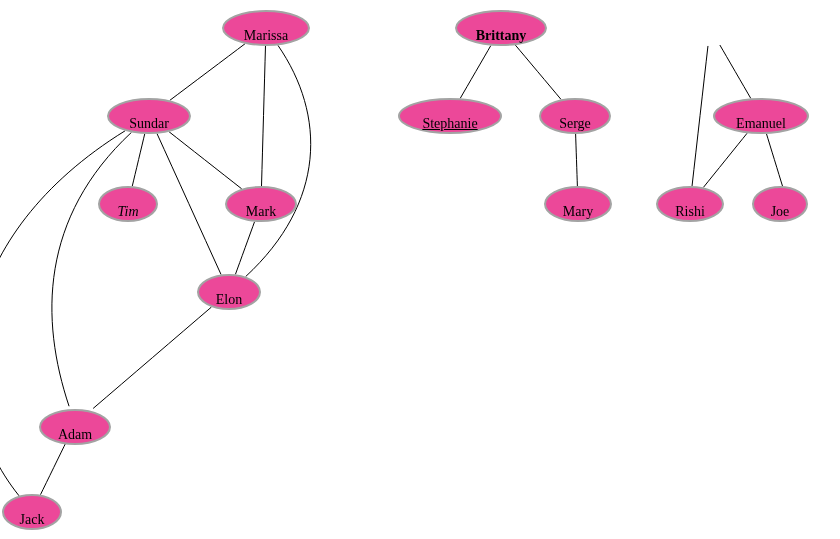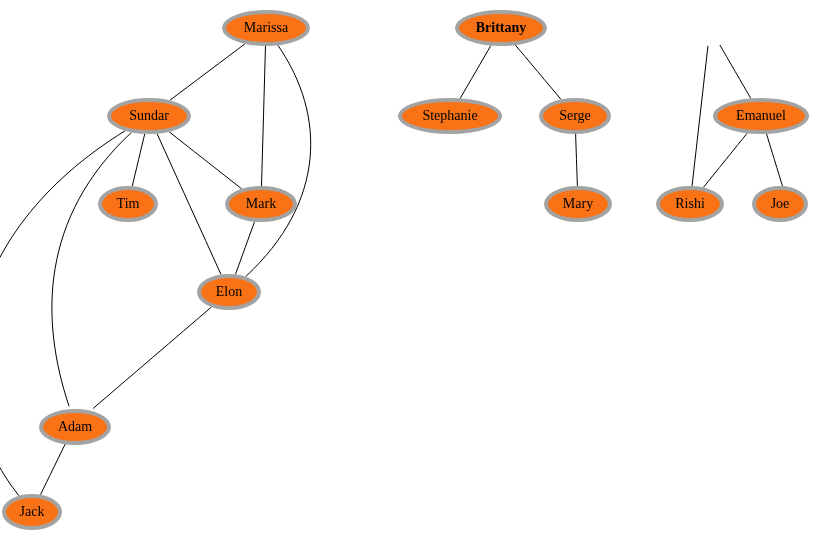--- a/index.html
+++ b/index.html
@@ -20,25 +20,25 @@
   svg.edges {
     position: absolute;
     top: 0;
     left: 0;
     width: 840px;
     height: 539px;
     pointer-events: none;
   }
   .node {
     position: absolute;
-    border: 4px solid #a3a3a3;
+    border: 2px solid #a3a3a3;
     border-radius: 50%;
-    background: #f97316;
+    background: #ec4899;
     display: flex;
-    align-items: center;
+    align-items: flex-end;
     justify-content: center;
     box-sizing: border-box;
     transform: translate(-50%, -50%);
     white-space: nowrap;
   }
   .edge-path {
     fill: none;
     stroke: #000;
     stroke-width: 1;
   }
@@ -66,39 +66,39 @@
       <path d="M 707.9592833558787 45.95830646826772 C 703.4 86.08000000000001, 696.8 144.16000000000003, 692.0417630295309 186.0324853401284" class="edge-path"></path>
       <path d="M 747.099570191805 133.22870173410084 C 737.57 145.04, 714.14 174.08, 703.355409251952 187.446816701806" class="edge-path"></path>
       <path d="M 766.486531125258 133.88202737121136 C 769.91 145.04, 778.82 174.08, 782.5816638306814 186.34023767036874" class="edge-path"></path>
     </svg>
 <div class="node" style="left: 266px; top: 28px; width: 88px; height: 36px;">
       <span>Marissa</span>
     </div>
     <div class="node" style="left: 149px; top: 116px; width: 84px; height: 36px;">
       <span>Sundar</span>
     </div>
-    <div class="node" style="left: 128px; top: 204px; width: 60px; height: 36px;">
+    <div class="node" style="left: 128px; top: 204px; width: 60px; height: 36px; font-style: italic;">
       <span>Tim</span>
     </div>
     <div class="node" style="left: 261px; top: 204px; width: 72px; height: 36px;">
       <span>Mark</span>
     </div>
     <div class="node" style="left: 229px; top: 292px; width: 64px; height: 36px;">
       <span>Elon</span>
     </div>
     <div class="node" style="left: 75px; top: 427px; width: 72px; height: 36px;">
       <span>Adam</span>
     </div>
     <div class="node" style="left: 32px; top: 512px; width: 60px; height: 36px;">
       <span>Jack</span>
     </div>
     <div class="node" style="left: 501px; top: 28px; width: 92px; height: 36px; font-weight: bold;">
       <span>Brittany</span>
     </div>
-    <div class="node" style="left: 450px; top: 116px; width: 104px; height: 36px;">
+    <div class="node" style="left: 450px; top: 116px; width: 104px; height: 36px; text-decoration: underline;">
       <span>Stephanie</span>
     </div>
     <div class="node" style="left: 575px; top: 116px; width: 72px; height: 36px;">
       <span>Serge</span>
     </div>
     <div class="node" style="left: 578px; top: 204px; width: 68px; height: 36px;">
       <span>Mary</span>
     </div>
     <div class="node" style="left: 761px; top: 116px; width: 96px; height: 36px;">
       <span>Emanuel</span>

